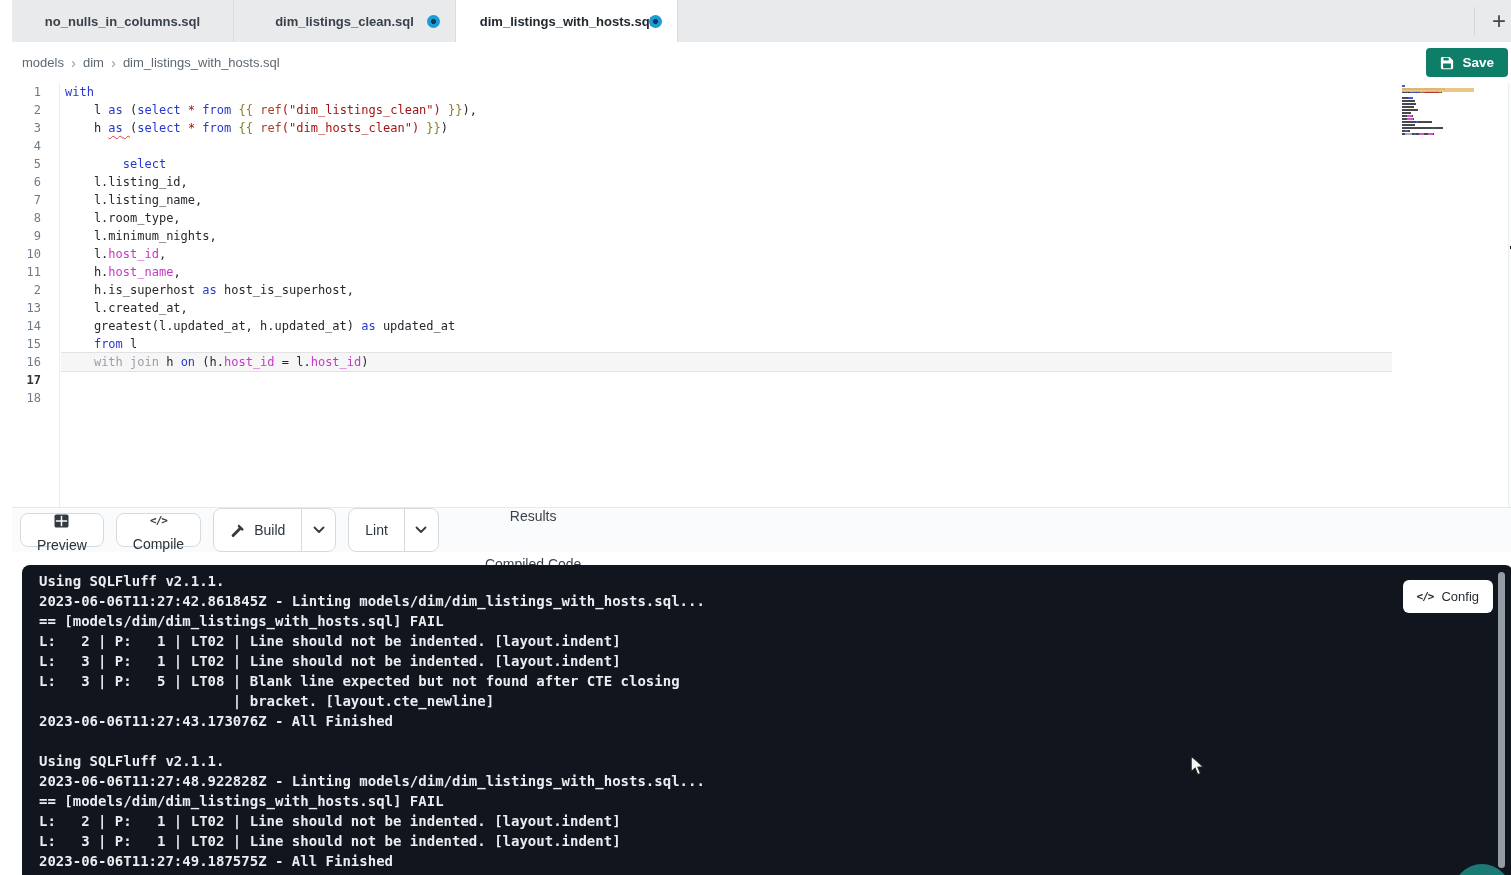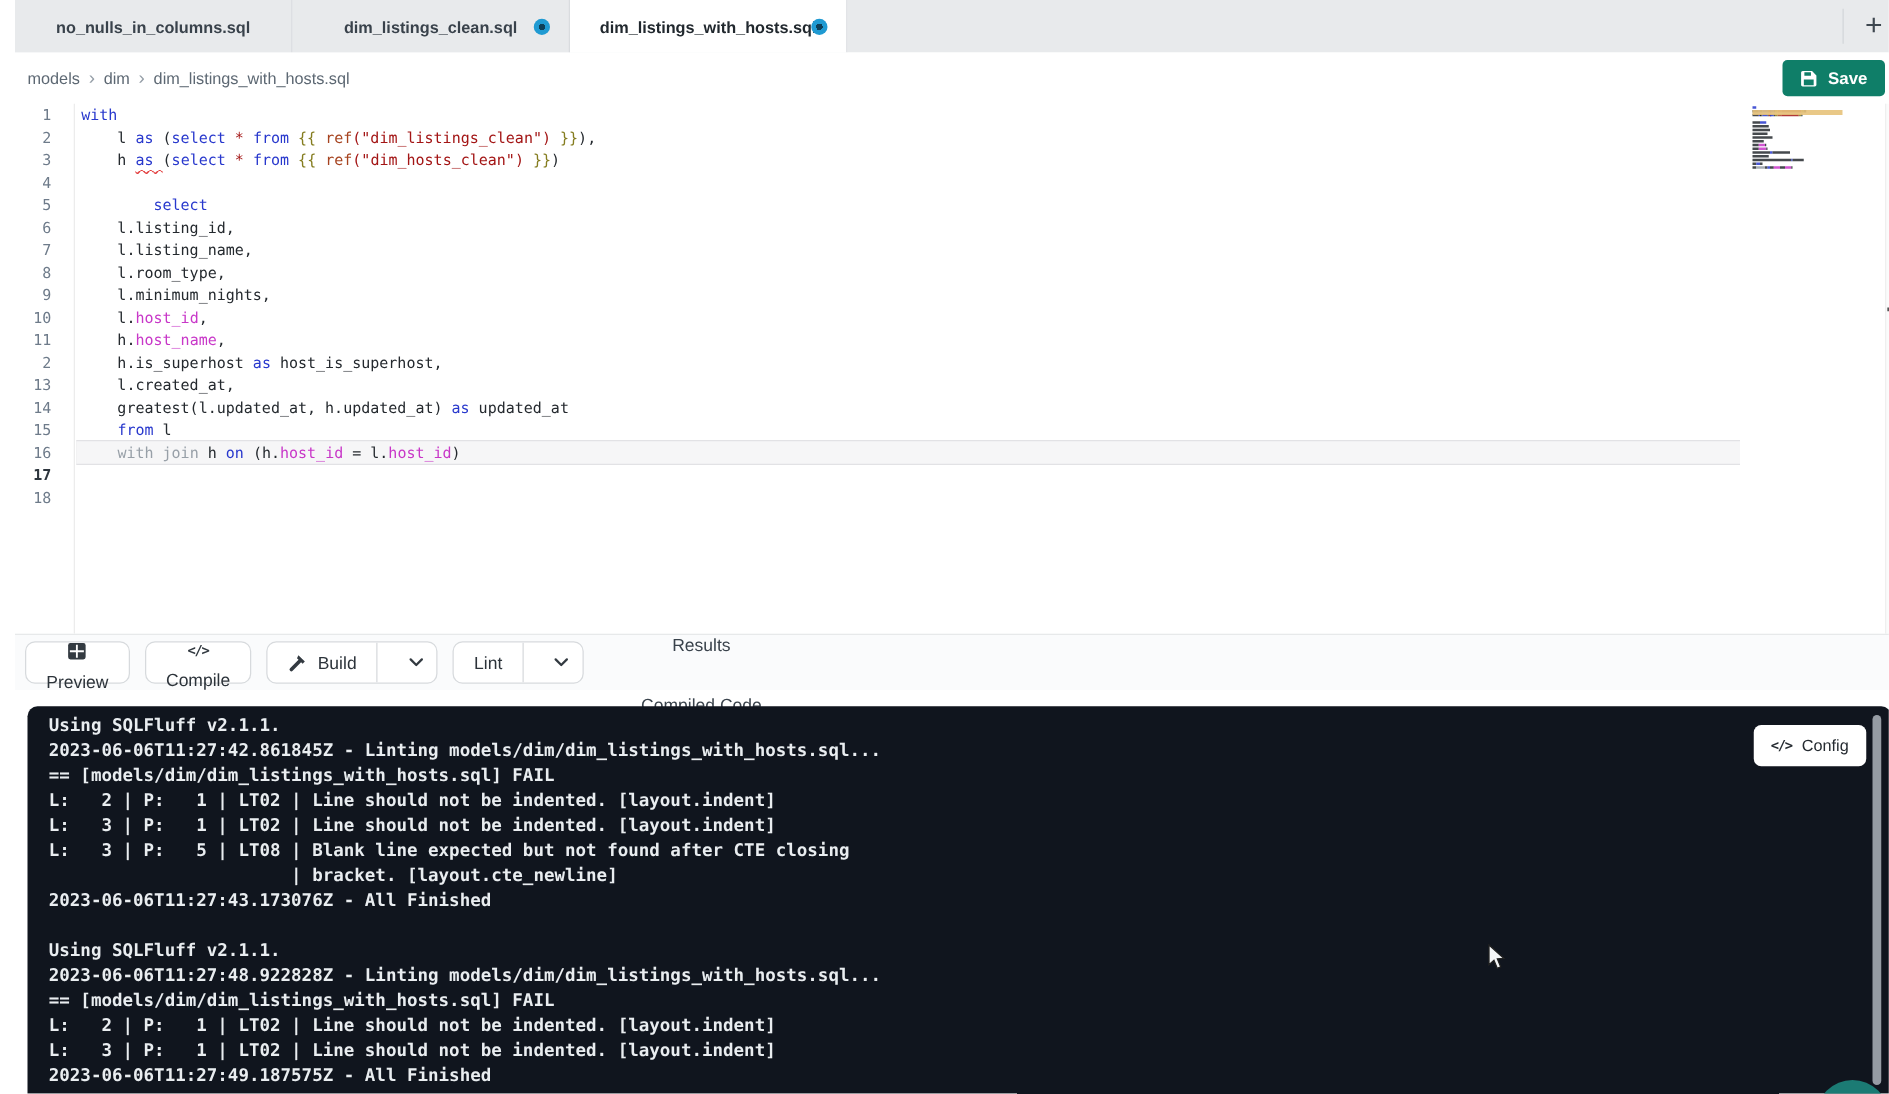--- a/index.html
+++ b/index.html
@@ -66,22 +66,22 @@
 
   
   .toolbar { position:absolute; left:0; top:507px; width:1511px; height:45px;
              background:#fafbfc; border-top:1px solid #e7e9ea;
              display:flex; align-items:center; }
   .btn { height:34px; background:#fff; border:1px solid #d7dadd; border-radius:8px;
          display:flex; align-items:center; gap:9px; padding:0 16px;
          font-size:14px; font-weight:500; color:#2c333a;flex-direction:column; }
   .btn-preview { margin-left:8px; }
   .btn-compile { margin-left:12px; }
-  .split { display:flex; margin-left:12px; height:34px; border:1px solid #d7dadd;
-           border-radius:8px; background:#fff; overflow:hidden;gap:14px; }
+  .split { display:flex; margin-left:12px; height:44px; border:1px solid #d7dadd;
+           border-radius:8px; background:#fff; overflow:hidden; }
   .split-main { display:flex; align-items:center; gap:9px; padding:0 16px;
                 border-right:1px solid #d7dadd; font-size:14px; font-weight:500; color:#2c333a; }
   .split-chev { width:33px; display:flex; align-items:center; justify-content:center; }
   .code-glyph { font-family:"DejaVu Sans Mono", monospace; font-weight:bold; font-size:11px; color:#333a41; letter-spacing:-1px; }
   .result-tabs { display:flex; gap:32px; margin-left:46px; align-items:center; height:100%;flex-direction:column; }
   .btab { position:relative; font-size:14px; color:#39424b; font-weight:500;
           height:100%; display:flex; align-items:center; }
   .btab.active { color:#181f26; }
   .btab.active::after { content:""; position:absolute; left:-14px; right:-14px; bottom:0;
                         height:3px; background:var(--c-tab-underline); }

